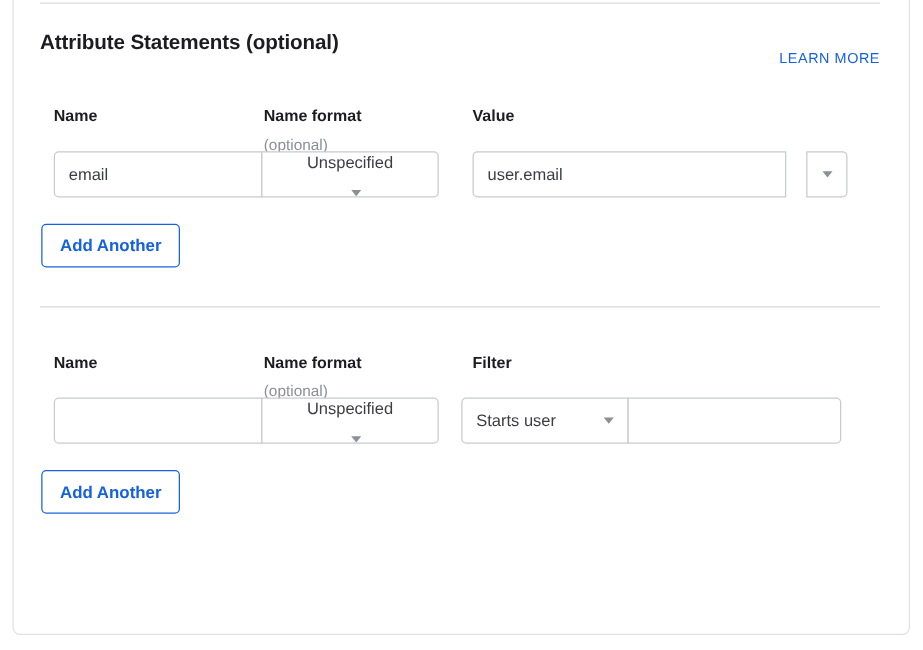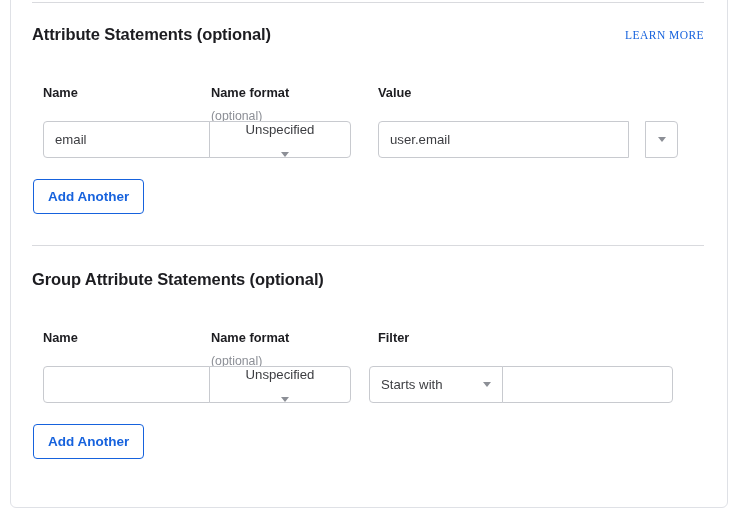--- a/index.html
+++ b/index.html
@@ -52,27 +52,26 @@
     font-size: 16.5px;
     font-weight: bold;
     color: #1d1d21;
     letter-spacing: -0.1px;
     white-space: nowrap;
   }
 
   .learn-more {
     position: absolute;
     right: 0;
-    top: 4px;
+    top: 16px;
     font-size: 11.5px;
     color: #1662dd;
     letter-spacing: 0.45px;
     text-decoration: none;
     white-space: nowrap;
-    font-family: Liberation Serif, serif;
   }
 
   
   .col-headers {
     position: relative;
     height: 48px;
   }
 
   .col-head {
     position: absolute;
@@ -239,23 +238,20 @@
       <div class="sp-btn">
         <button class="add-btn">Add Another</button>
       </div>
 
     </div>
 
     <div class="divider sp-mid-div"></div>
 
     <div class="section sp-head2">
 
-      <div class="section-head">
-        <div class="section-title">Group Attribute Statements (optional)</div>
-      </div>
 
       <div class="col-headers sp-cols">
         <div class="col-head c-name">
           <span class="label">Name</span>
         </div>
         <div class="col-head c-format">
           <span class="label">Name format</span>
           <span class="sub">(optional)</span>
         </div>
         <div class="col-head c-value">
@@ -266,21 +262,21 @@
       <div class="form-row sp-row">
 
         <div class="ctrl text round-l r2-name" placeholder=""></div>
 
         <div class="ctrl select round-r r2-format">
           <span>Unspecified</span>
           <span class="caret"></span>
         </div>
 
         <div class="ctrl select round-l r2-filter">
-          <span>Starts with</span>
+          <span>Starts user</span>
           <span class="caret"></span>
         </div>
 
         <div class="ctrl text round-r r2-fval" placeholder=""></div>
 
       </div>
 
       <div class="sp-btn">
         <button class="add-btn">Add Another</button>
       </div>

